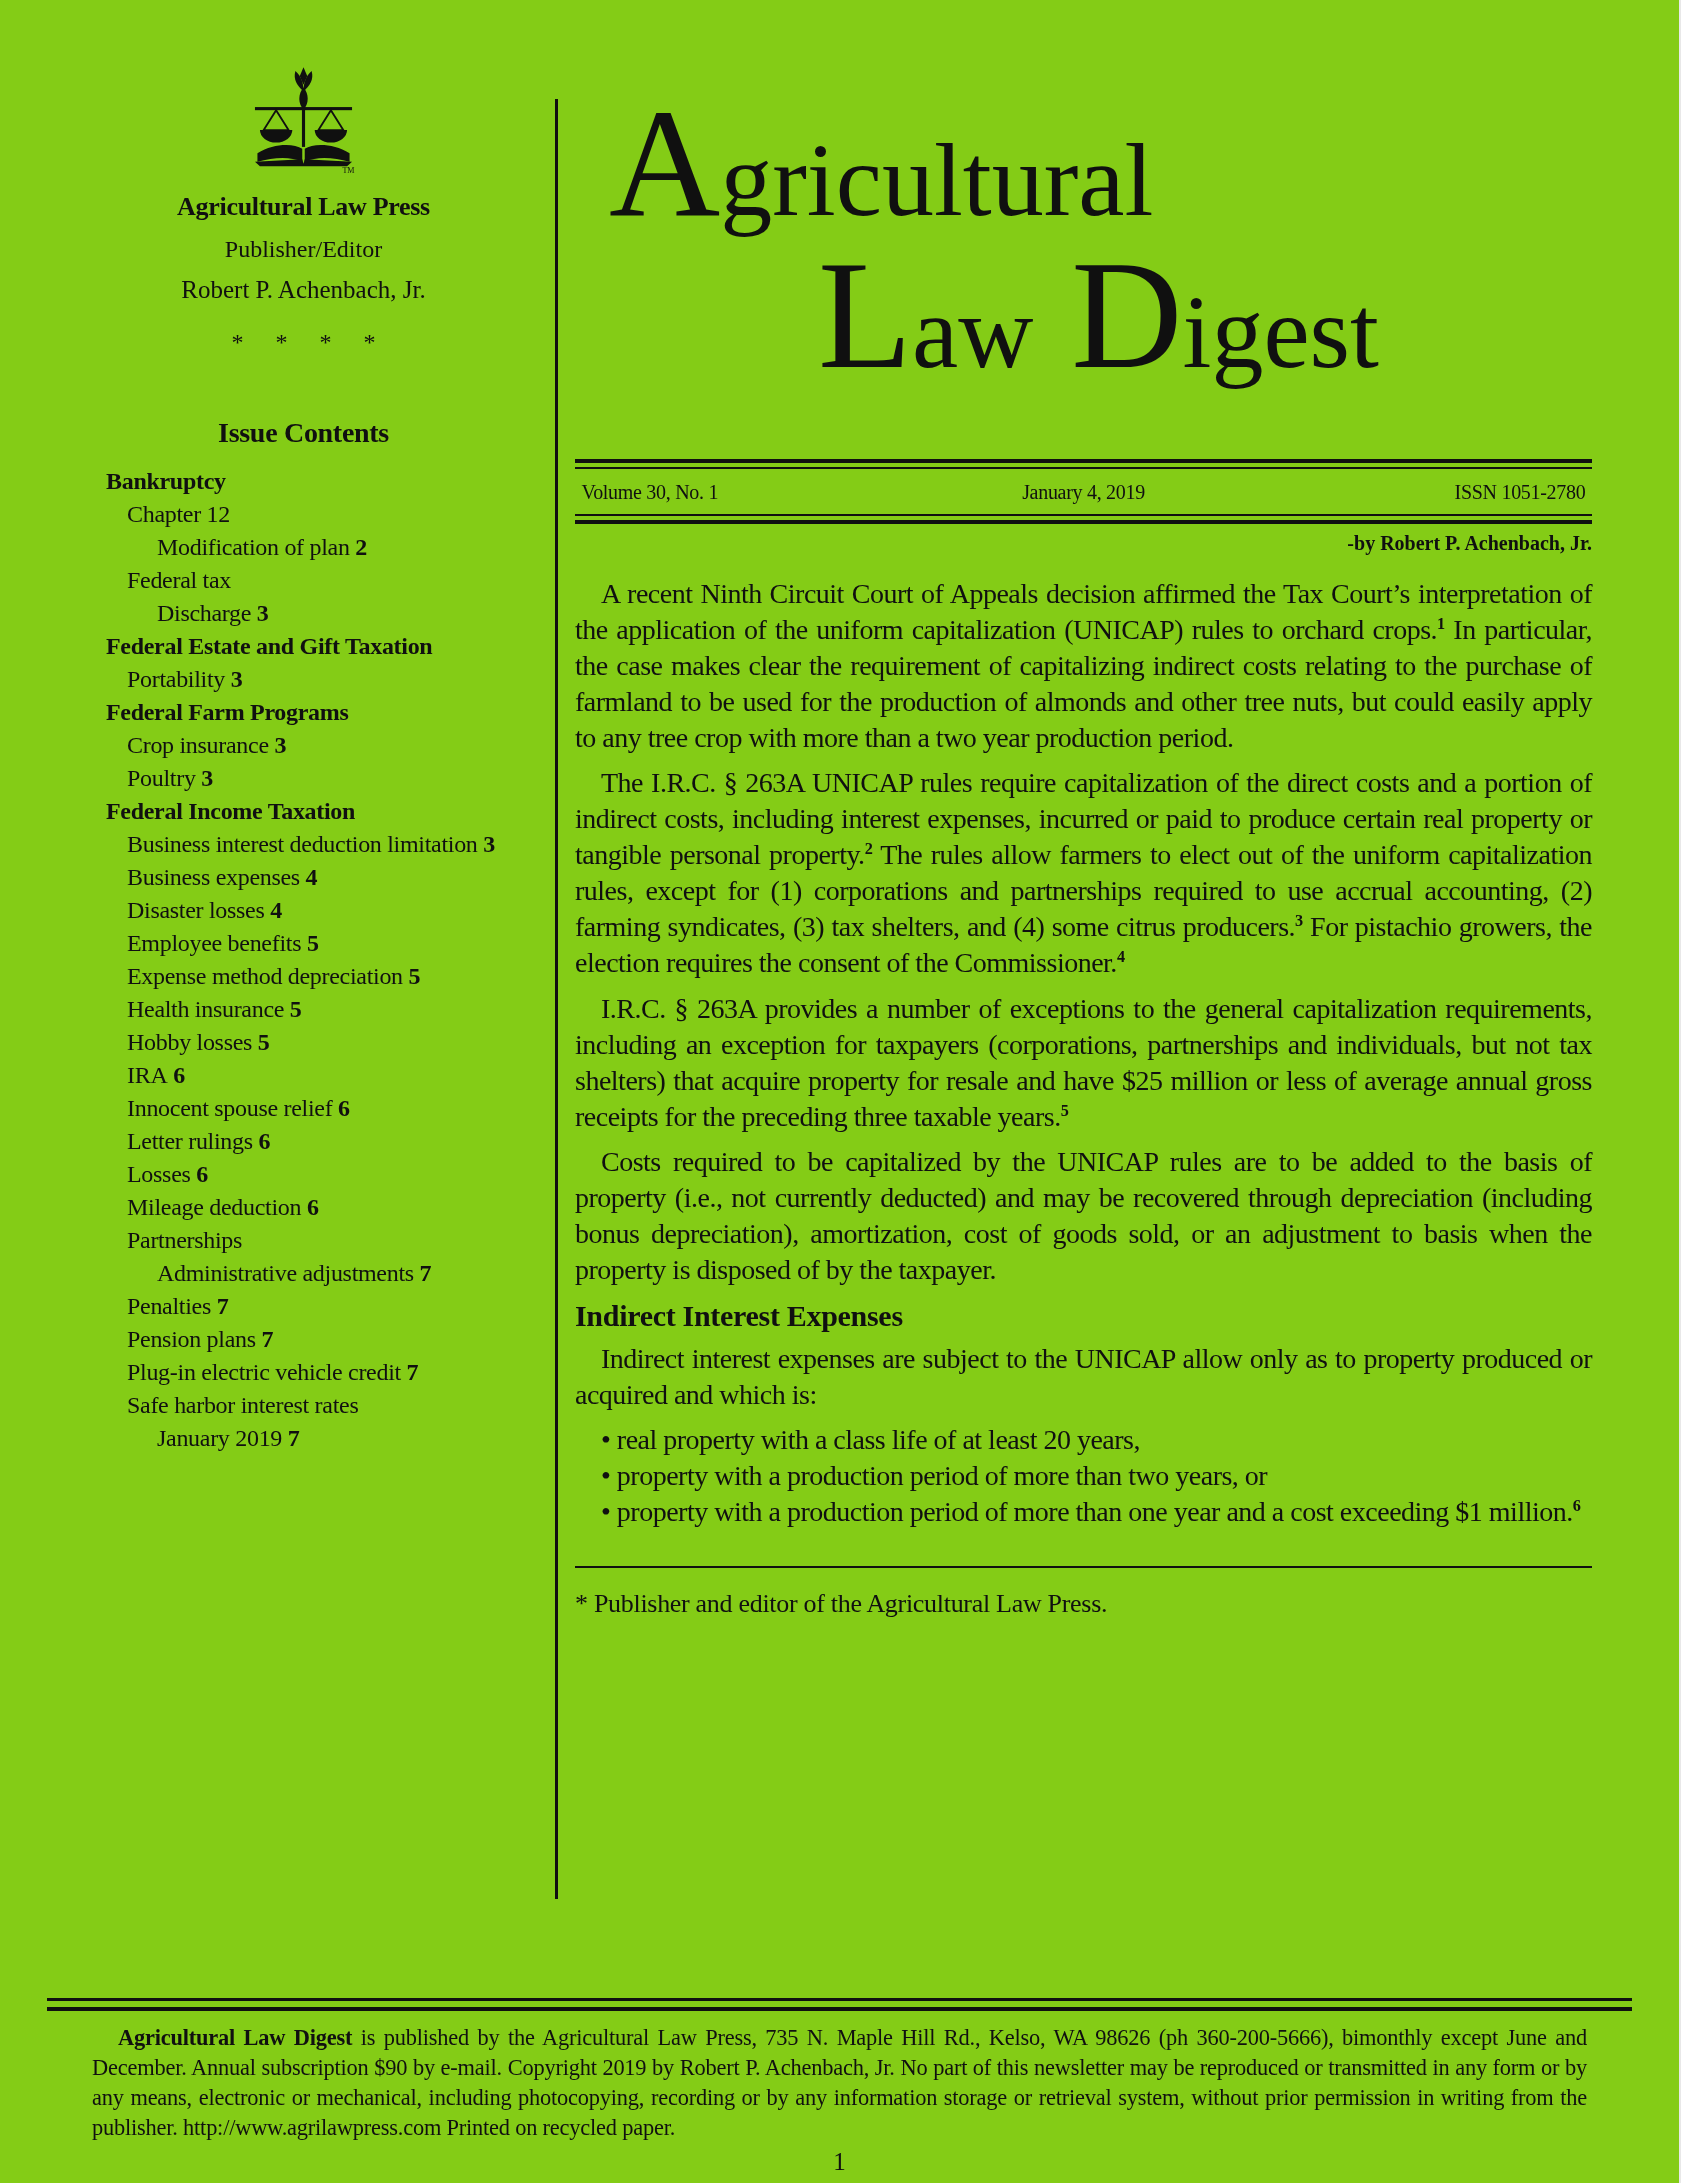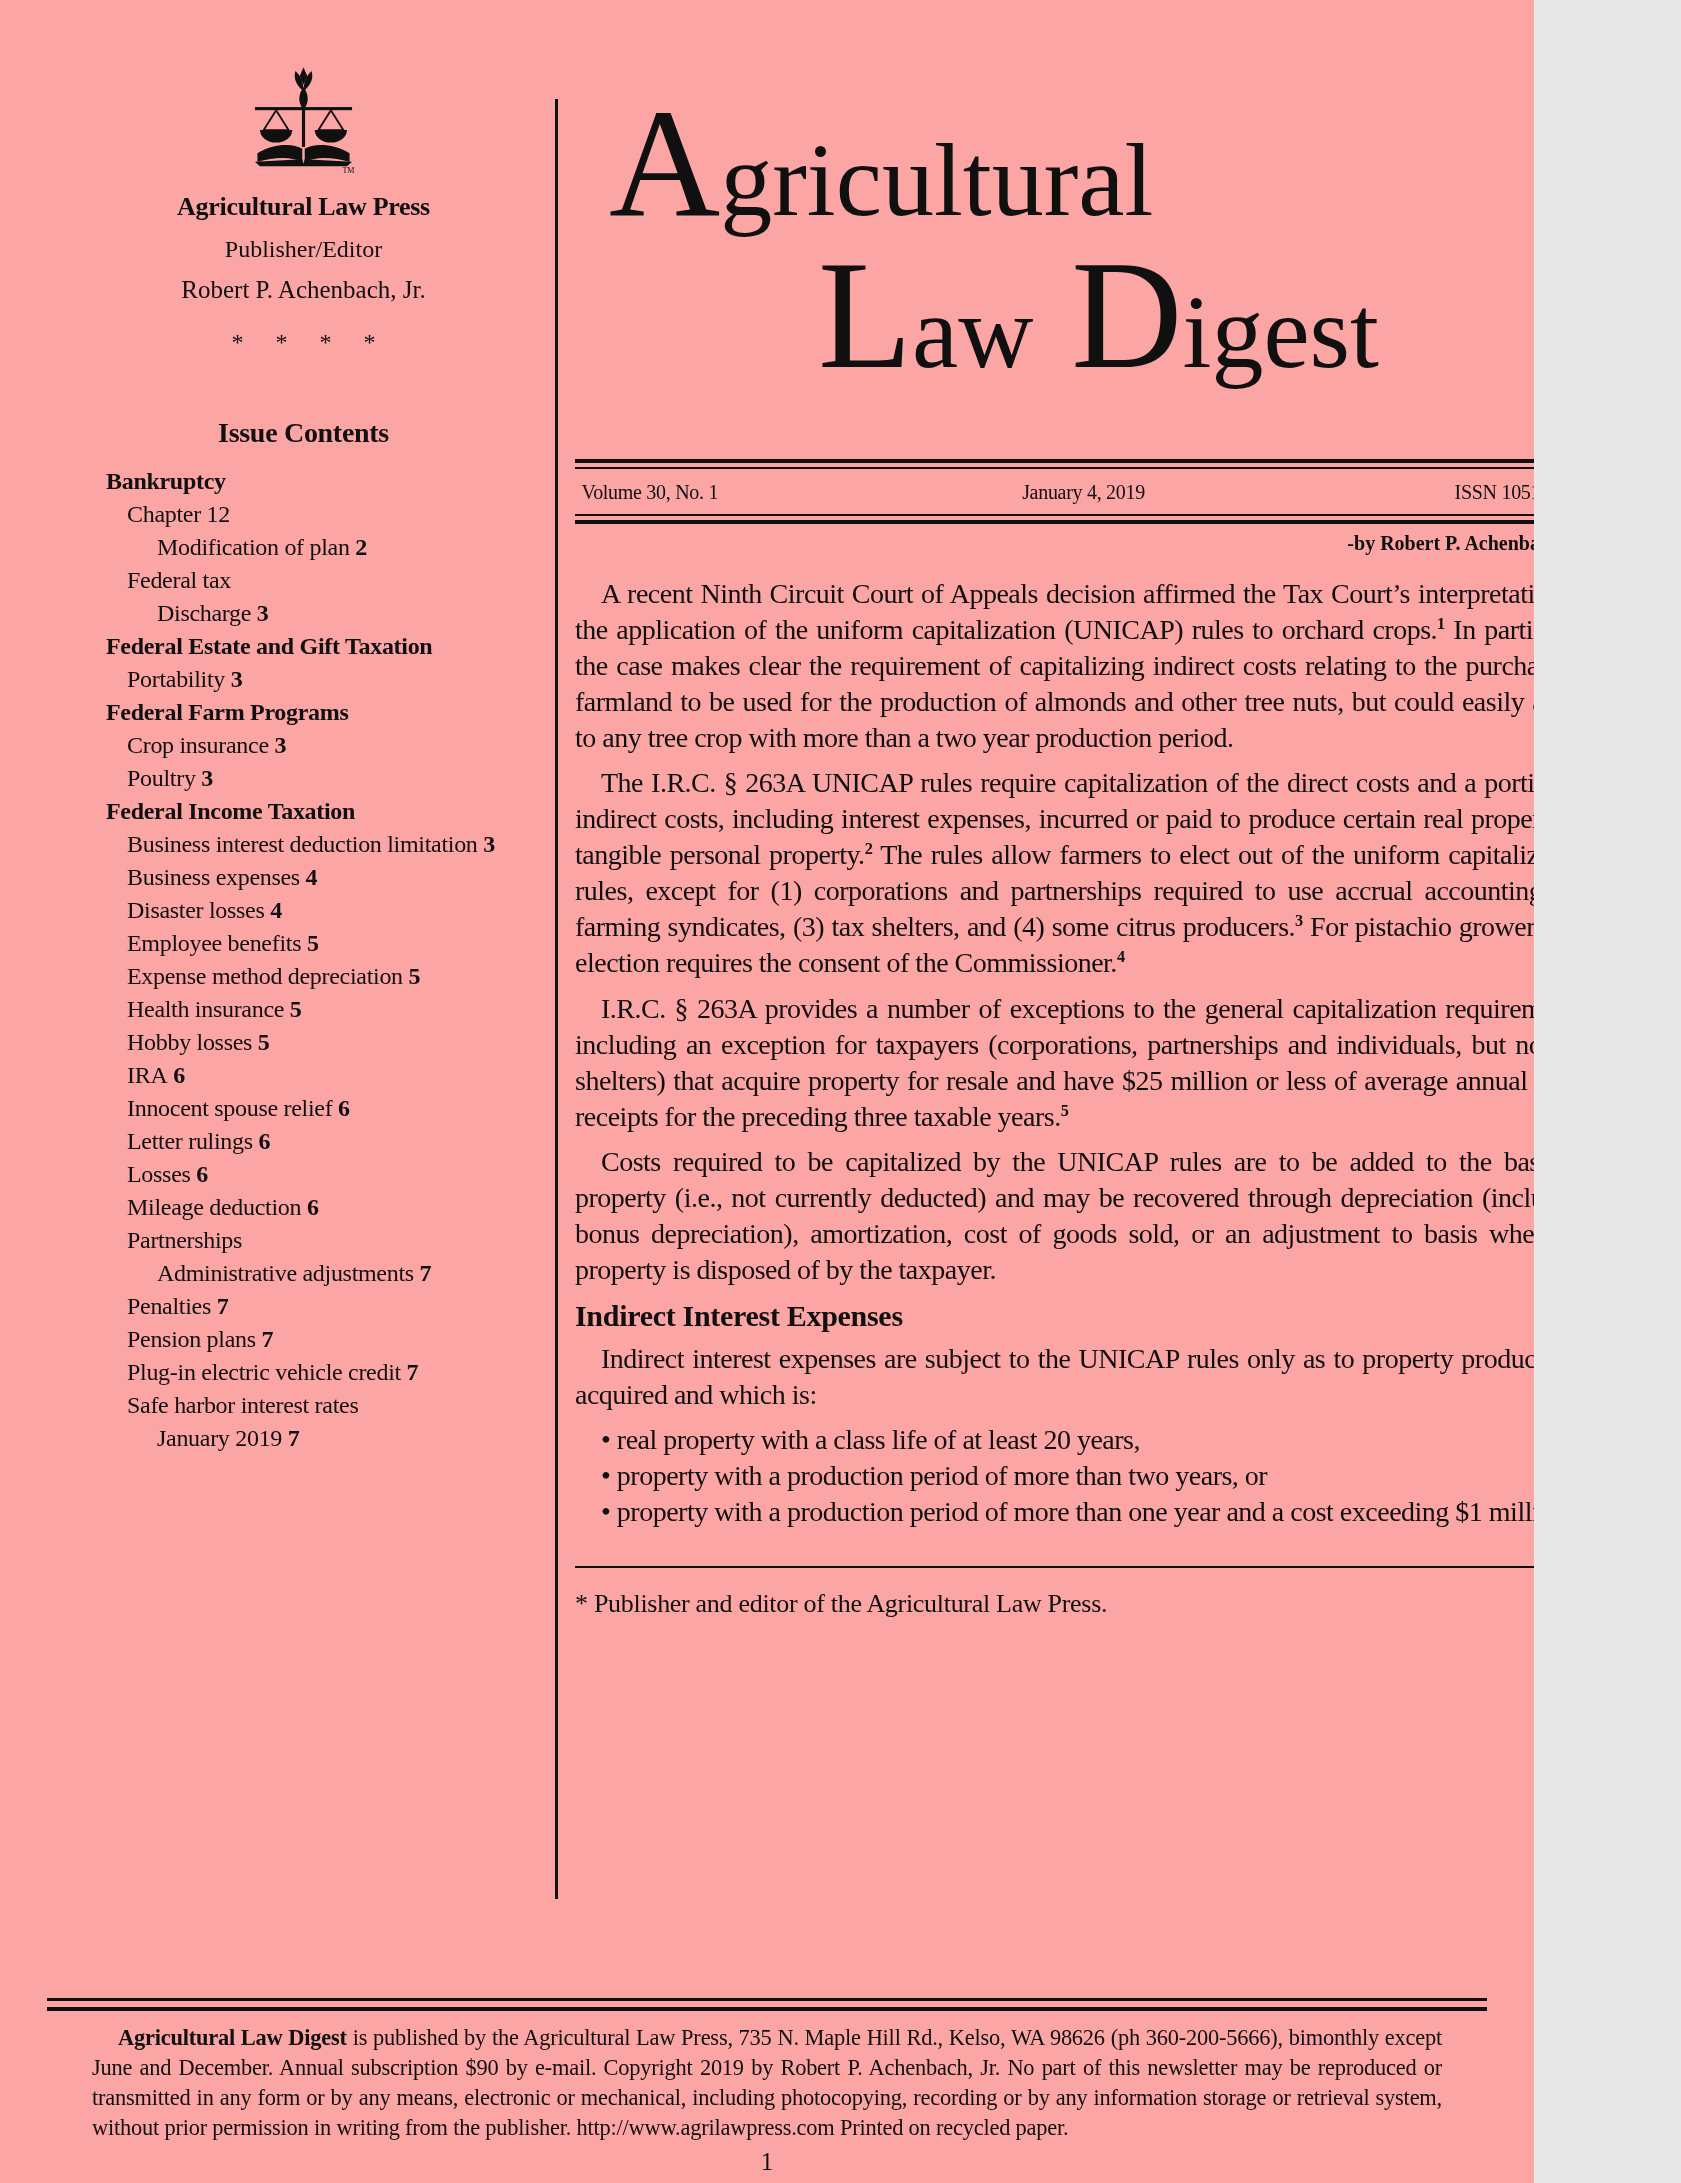--- a/index.html
+++ b/index.html
@@ -1,17 +1,17 @@
 <!DOCTYPE html>
 <html style="font-size:10.6px"><head>
 <meta charset="utf-8">
 <style>
   html,body { margin:0; padding:0; background:#e8e8e8; }
   .page {
-    position:relative; width:1534px; height:2183px; background:#fca5a5;
+    position:relative; width:1679px; height:2183px; background:#84cc16;
     font-family:"Liberation Serif","DejaVu Serif",serif; color:#101010; overflow:hidden;
   }
   
   .left-col { position:absolute; left:86px; top:66px; width:435px; }
   .logo-wrap { text-align:center; }
   .press-name { text-align:center; font-size:26px; font-weight:bold; margin-top:6.6px; letter-spacing:-0.3px; }
   .press-role { text-align:center; font-size:24px; margin-top:14.5px; }
   .press-editor { text-align:center; font-size:25px; margin-top:13px; }
   .stars { text-align:center; font-size:24px; margin-top:25px; word-spacing:26px; }
   .toc-title { text-align:center; font-size:28px; font-weight:bold; margin:61px 0 16px 0; letter-spacing:-0.3px; }
@@ -147,21 +147,21 @@
     </div>
 
     <div class="byline">-by Robert P. Achenbach, Jr.</div>
 
     <div class="article-body" id="article-body">
         <p><span>A recent Ninth Circuit Court of Appeals decision affirmed the Tax Court’s interpretation of the application of the uniform capitalization (UNICAP) rules to orchard crops.</span><sup>1</sup><span> In particular, the case makes clear the requirement of capitalizing indirect costs relating to the purchase of farmland to be used for the production of almonds and other tree nuts, but could easily apply to any tree crop with more than a two year production period.</span></p>
         <p><span>The I.R.C. § 263A UNICAP rules require capitalization of the direct costs and a portion of indirect costs, including interest expenses, incurred or paid to produce certain real property or tangible personal property.</span><sup>2</sup><span> The rules allow farmers to elect out of the uniform capitalization rules, except for (1) corporations and partnerships required to use accrual accounting, (2) farming syndicates, (3) tax shelters, and (4) some citrus producers.</span><sup>3</sup><span> For pistachio growers, the election requires the consent of the Commissioner.</span><sup>4</sup></p>
         <p><span>I.R.C. § 263A provides a number of exceptions to the general capitalization requirements, including an exception for taxpayers (corporations, partnerships and individuals, but not tax shelters) that acquire property for resale and have $25 million or less of average annual gross receipts for the preceding three taxable years.</span><sup>5</sup></p>
         <p><span>Costs required to be capitalized by the UNICAP rules are to be added to the basis of property (i.e., not currently deducted) and may be recovered through depreciation (including bonus depreciation), amortization, cost of goods sold, or an adjustment to basis when the property is disposed of by the taxpayer.</span></p>
         <h3>Indirect Interest Expenses</h3>
-        <p><span>Indirect interest expenses are subject to the UNICAP rules only as to property produced or acquired and which is:</span></p>
+        <p><span>Indirect interest expenses are subject to the UNICAP allow only as to property produced or acquired and which is:</span></p>
         <p class="bullet"><span>real property with a class life of at least 20 years,</span></p>
         <p class="bullet"><span>property with a production period of more than two years, or</span></p>
         <p class="bullet"><span>property with a production period of more than one year and a cost exceeding $1 million.</span><sup>6</sup></p>
       </div>
 
     <div class="fnrule"></div>
     <div class="footnote">* Publisher and editor of the Agricultural Law Press.</div>
   </main>
 
   <footer class="footer">

